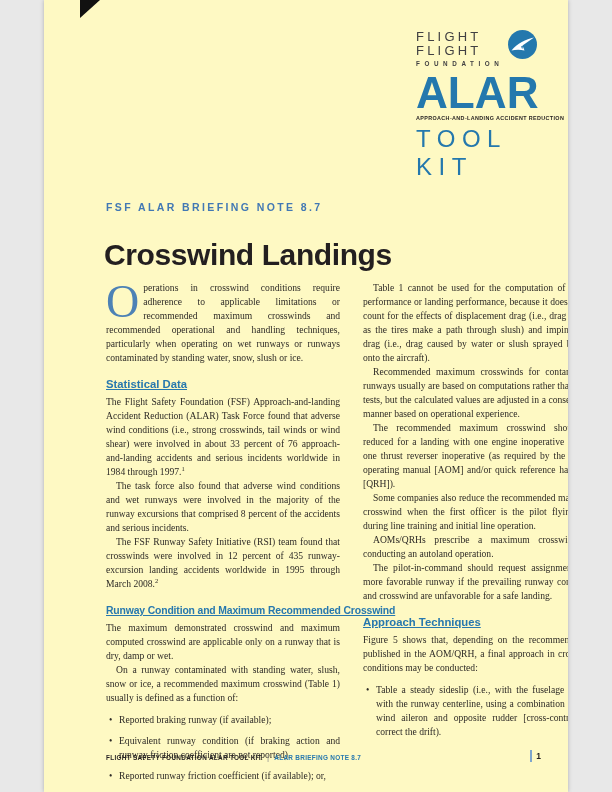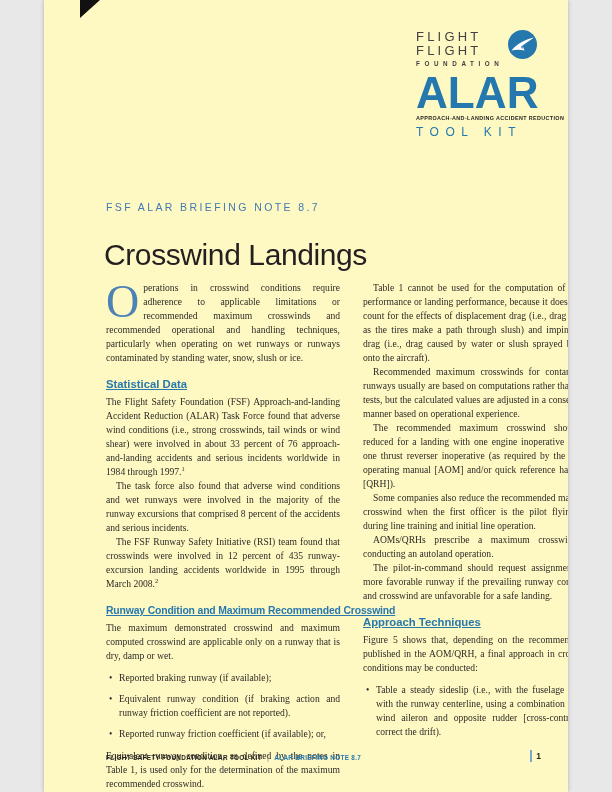--- a/index.html
+++ b/index.html
@@ -16,27 +16,27 @@
   .logo-block{position:absolute;top:30px;right:44px;width:108px;text-align:left;
     font-family:"Liberation Sans", sans-serif;}
   .fsf-row{display:flex;align-items:flex-start;justify-content:space-between;}
   .fsf-name{line-height:1;}
   .fsf-line{font-size:13px;letter-spacing:3.2px;color:#414042;font-weight:500;line-height:14px;}
   .fsf-foundation{font-size:6.3px;letter-spacing:4.6px;color:#414042;font-weight:600;margin-top:3px;}
   .fsf-globe{width:29px;height:29px;flex:0 0 auto;margin-left:4px;}
   .alar-word{font-size:45px;font-weight:800;color:#2478ad;letter-spacing:0px;line-height:40px;margin-top:6px;
     transform:scaleX(0.98);transform-origin:left;}
   .alar-sub{font-size:5.4px;font-weight:700;color:#231f20;letter-spacing:0.38px;margin-top:2px;white-space:nowrap;}
-  .toolkit{font-size:12px;font-weight:500;color:#2478ad;letter-spacing:6.5px;margin-top:4px;}
+  .toolkit{font-size:24px;font-weight:500;color:#2478ad;letter-spacing:6.5px;margin-top:4px;}
   
   .kicker{position:absolute;left:62px;top:201px;
-    font-family:"Liberation Sans", sans-serif;font-size:10.5px;font-weight:400;
+    font-family:"Liberation Sans", sans-serif;font-size:10.5px;font-weight:700;
     letter-spacing:2.4px;color:#4278b4;}
   .doc-title{position:absolute;left:60px;top:218px;
-    font-family:"Liberation Sans", sans-serif;font-size:30px;font-weight:400;
+    font-family:"Liberation Sans", sans-serif;font-size:30px;font-weight:700;
     letter-spacing:-0.4px;color:#231f20;}
   
   .col{position:absolute;top:281px;width:234px;font-size:9.6px;line-height:14px;
     text-align:justify;hyphens:manual;}
   .col-left{left:62px;}
   .col-right{left:319px;}
   .body-p{margin:0;}
   .indent{text-indent:10px;}
   h3{font-family:"Liberation Sans", sans-serif;font-size:11.3px;font-weight:700;
      color:#2778ae;margin:13px 0 4px 0;line-height:13px;text-align:left;text-decoration:underline;}
@@ -90,20 +90,21 @@
   <div class="col col-left">
     <p class="body-p"><span class="dropcap">O</span><span>perations in crosswind conditions require adherence to applicable limitations or recommended maximum cross­winds and recommended operational and handling tech­niques, particularly when operating on wet runways or runways contaminated by standing water, snow, slush or ice.</span></p>
 
     <h3>Statistical Data</h3>
     <p class="body-p"><span>The Flight Safety Foundation (FSF) Approach-and-landing Ac­cident Reduction (ALAR) Task Force found that adverse wind conditions (i.e., strong crosswinds, tail winds or wind shear) were involved in about 33 percent of 76 approach-and-landing acci­dents and serious incidents worldwide in 1984 through 1997.</span><sup>1</sup></p>
     <p class="body-p indent"><span>The task force also found that adverse wind conditions and wet runways were involved in the majority of the runway excursions that comprised 8 percent of the accidents and serious incidents.</span></p>
     <p class="body-p indent"><span>The FSF Runway Safety Initiative (RSI) team found that cross­winds were involved in 12 percent of 435 runway-excursion landing accidents worldwide in 1995 through March 2008.</span><sup>2</sup></p>
 
     <h3 class="tight">Runway Condition and Maximum Recommended Crosswind</h3>
     <p class="body-p">The maximum demonstrated crosswind and maximum computed crosswind are applicable only on a runway that is dry, damp or wet.</p>
+    <p class="body-p indent">On a runway contaminated with standing water, slush, snow or ice, a recommended maximum crosswind (Table 1) usually is defined as a function of:</p>
     <ul>
       <li>Reported braking runway (if available);</li>
       <li>Equivalent runway condition (if braking action and runway friction coefficient are not reported).</li>
       <li>Reported runway friction coefficient (if available); or,</li>
     </ul>
     <p class="body-p">Equivalent runway condition, as defined by the notes in Table 1, is used only for the determination of the maximum recom­mended crosswind.</p>
   </div>
 
   <div class="col col-right">
     <p class="body-p indent">Table 1 cannot be used for the computation of takeoff performance or landing performance, because it does not ac­count for the effects of displacement drag (i.e., drag created as the tires make a path through slush) and impingement drag (i.e., drag caused by water or slush sprayed by tires onto the aircraft).</p>

